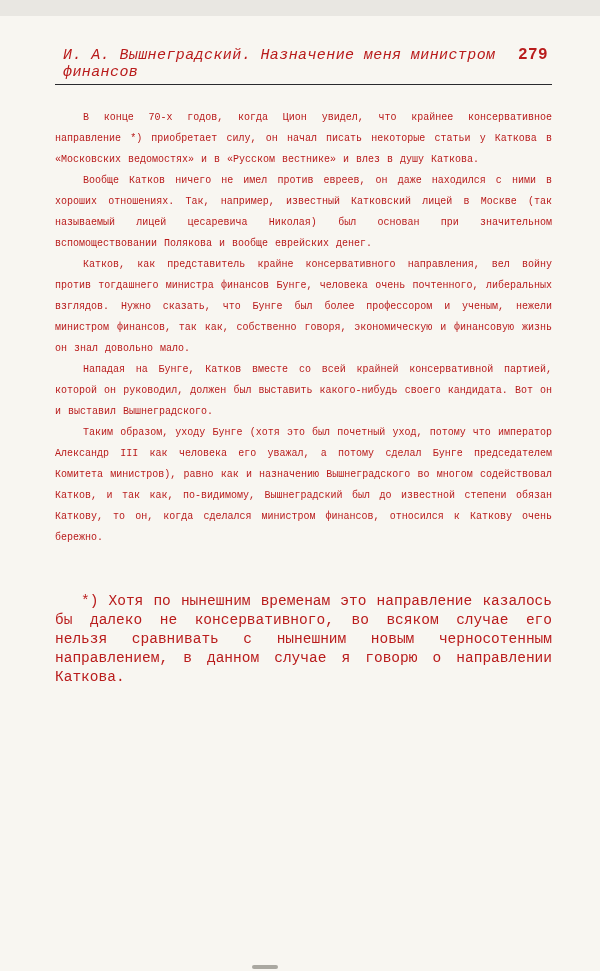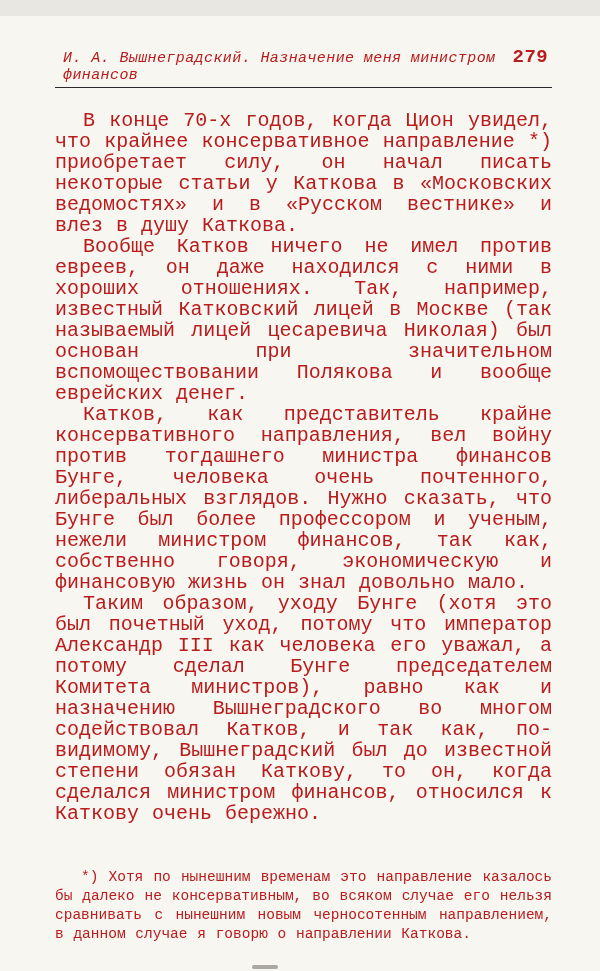--- a/index.html
+++ b/index.html
@@ -25,30 +25,30 @@
     align-items: baseline;
     font-style: italic;
     font-size: 15px;
     letter-spacing: 0.4px;
     padding: 0 4px 3px 8px;
     border-bottom: 1.5px solid #2a2a2e;
   }
   .running-head .page-num {
     font-style: normal;
     font-weight: bold;
-    font-size: 19px;
+    font-size: 16px;
     margin-left: 12px;
     white-space: nowrap;
   }
   .body-text {
     margin-top: 22px;
   }
   .body-text p {
     margin: 0;
-    font-size: 20px;
+    font-size: 10px;
     line-height: 21px;
     text-align: justify;
     text-indent: 28px;
     word-spacing: 1px;
   }
   .footnote {
     margin-top: 44px;
     font-size: 14.5px;
     line-height: 19px;
     text-align: justify;
@@ -74,20 +74,21 @@
 
   <div class="running-head">
     <span>И. А. Вышнеградский. Назначение меня министром финансов</span>
     <span class="page-num">279</span>
   </div>
 
   <div class="body-text">
     <p>В конце 70-х годов, когда Цион увидел, что крайнее консервативное направление *) приобретает силу, он начал писать некоторые статьи у Каткова в «Московских ведомостях» и в «Русском вестнике» и влез в душу Каткова.</p>
     <p>Вообще Катков ничего не имел против евреев, он даже находился с ними в хороших отношениях. Так, например, известный Катковский лицей в Москве (так называемый лицей цесаревича Николая) был основан при значительном вспомоществовании Полякова и вообще еврейских денег.</p>
     <p>Катков, как представитель крайне консервативного направления, вел войну против тогдашнего министра финансов Бунге, человека очень почтенного, либеральных взглядов. Нужно сказать, что Бунге был более профессором и ученым, нежели министром финансов, так как, собственно говоря, экономическую и финансовую жизнь он знал довольно мало.</p>
+    <p>Нападая на Бунге, Катков вместе со всей крайней консервативной партией, которой он руководил, должен был выставить какого-нибудь своего кандидата. Вот он и выставил Вышнеградского.</p>
     <p>Таким образом, уходу Бунге (хотя это был почетный уход, потому что император Александр III как человека его уважал, а потому сделал Бунге председателем Комитета министров), равно как и назначению Вышнеградского во многом содействовал Катков, и так как, по-видимому, Вышнеградский был до известной степени обязан Каткову, то он, когда сделался министром финансов, относился к Каткову очень бережно.</p>
   </div>
 
-  <div class="footnote">*) Хотя по нынешним временам это направление казалось бы далеко не консервативным, во всяком случае его нельзя сравнивать с нынешним новым черносотенным направлением, в данном случае я говорю о направлении Каткова.</div>
+  <div class="footnote">*) Хотя по нынешним временам это направление казалось бы далеко не консервативного, во всяком случае его нельзя сравнивать с нынешним новым черносотенным направлением, в данном случае я говорю о направлении Каткова.</div>
 
   <div class="scan-mark"></div>
 
 </div>
 
 </body></html>

